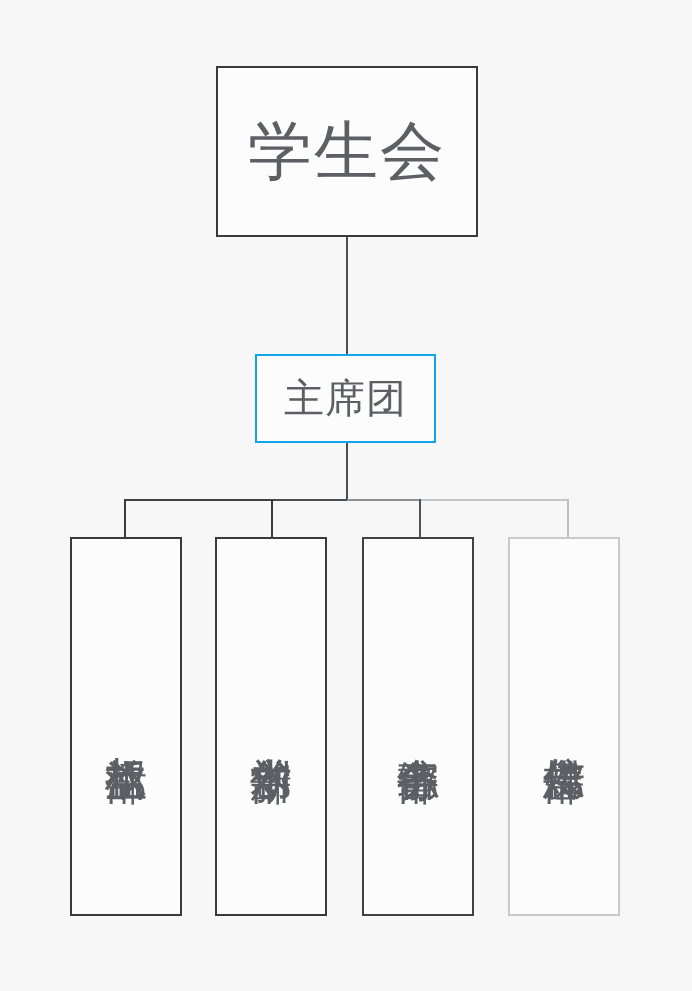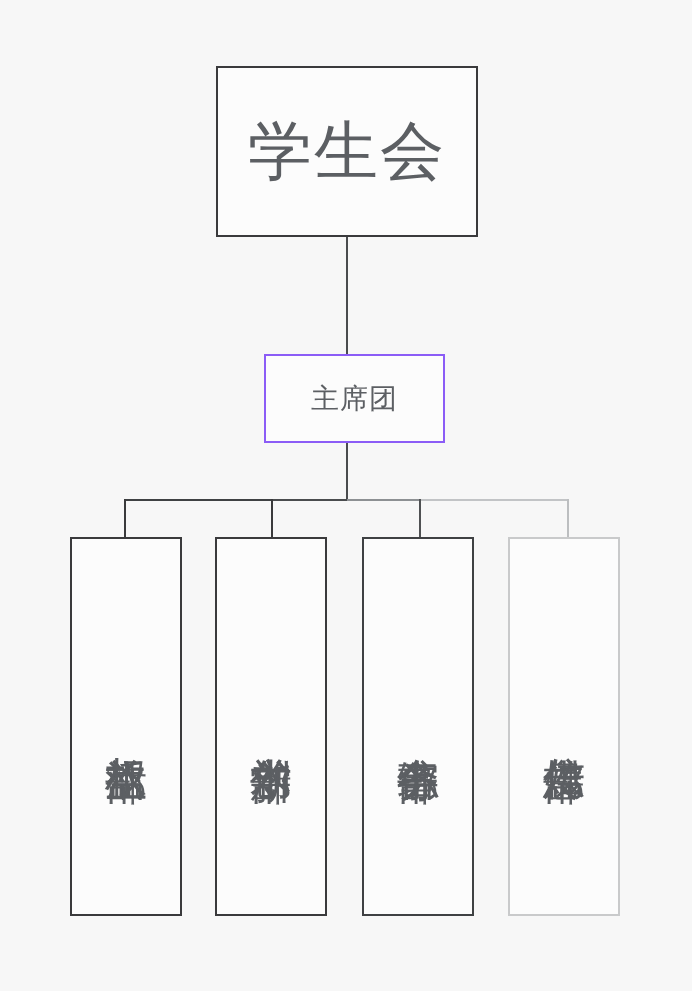--- a/index.html
+++ b/index.html
@@ -34,26 +34,26 @@
   .node-root {
     left: 216px;
     top: 66px;
     width: 262px;
     height: 171px;
     border: 2px solid #3a3a3c;
     font-size: 64px;
     letter-spacing: 2px;
   }
   .node-presidium {
-    left: 264px;
+    left: 255px;
     top: 354px;
     width: 181px;
     height: 89px;
-    border: 2px solid #8b5cf6;
-    font-size: 28px;
+    border: 2px solid #0ea5e9;
+    font-size: 40px;
     letter-spacing: 1px;
   }
   .node-dept {
     top: 537px;
     width: 112px;
     height: 379px;
     border: 2px solid #3a3a3c;
     font-size: 42px;
   }
   .node-dept .vtext {

